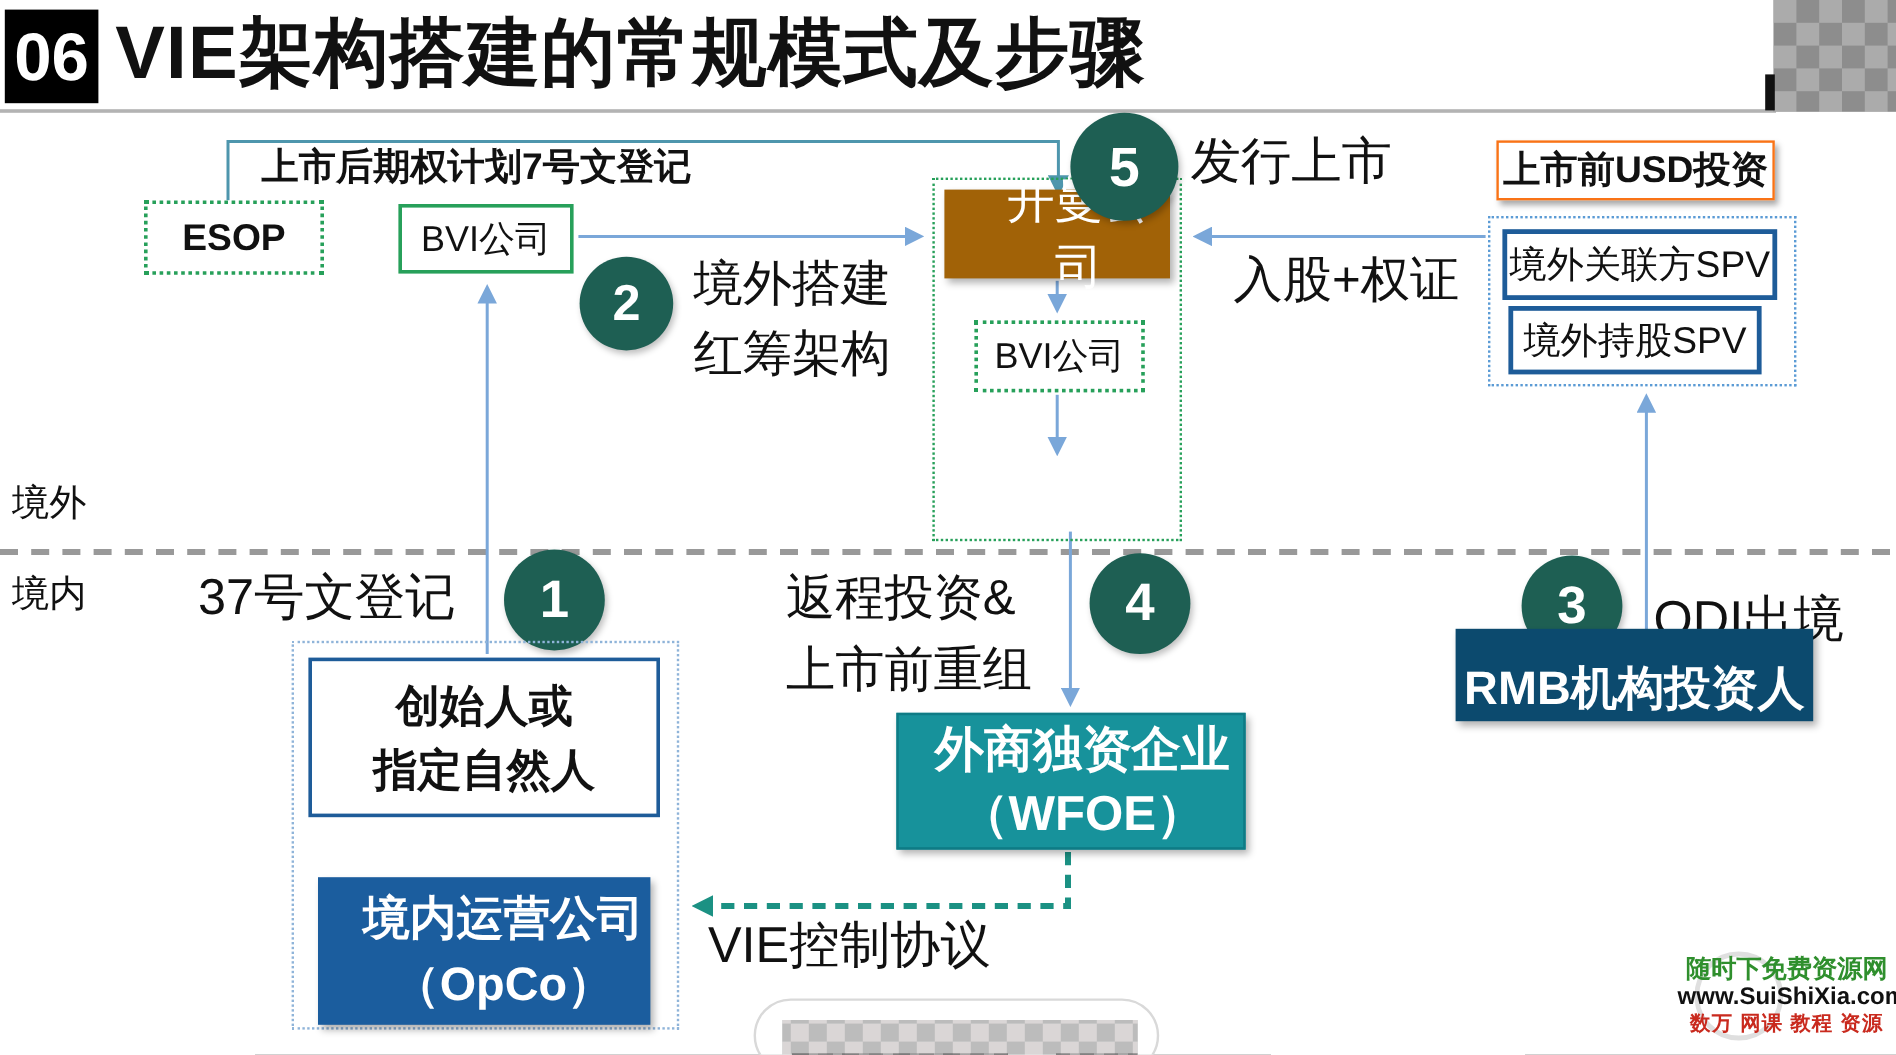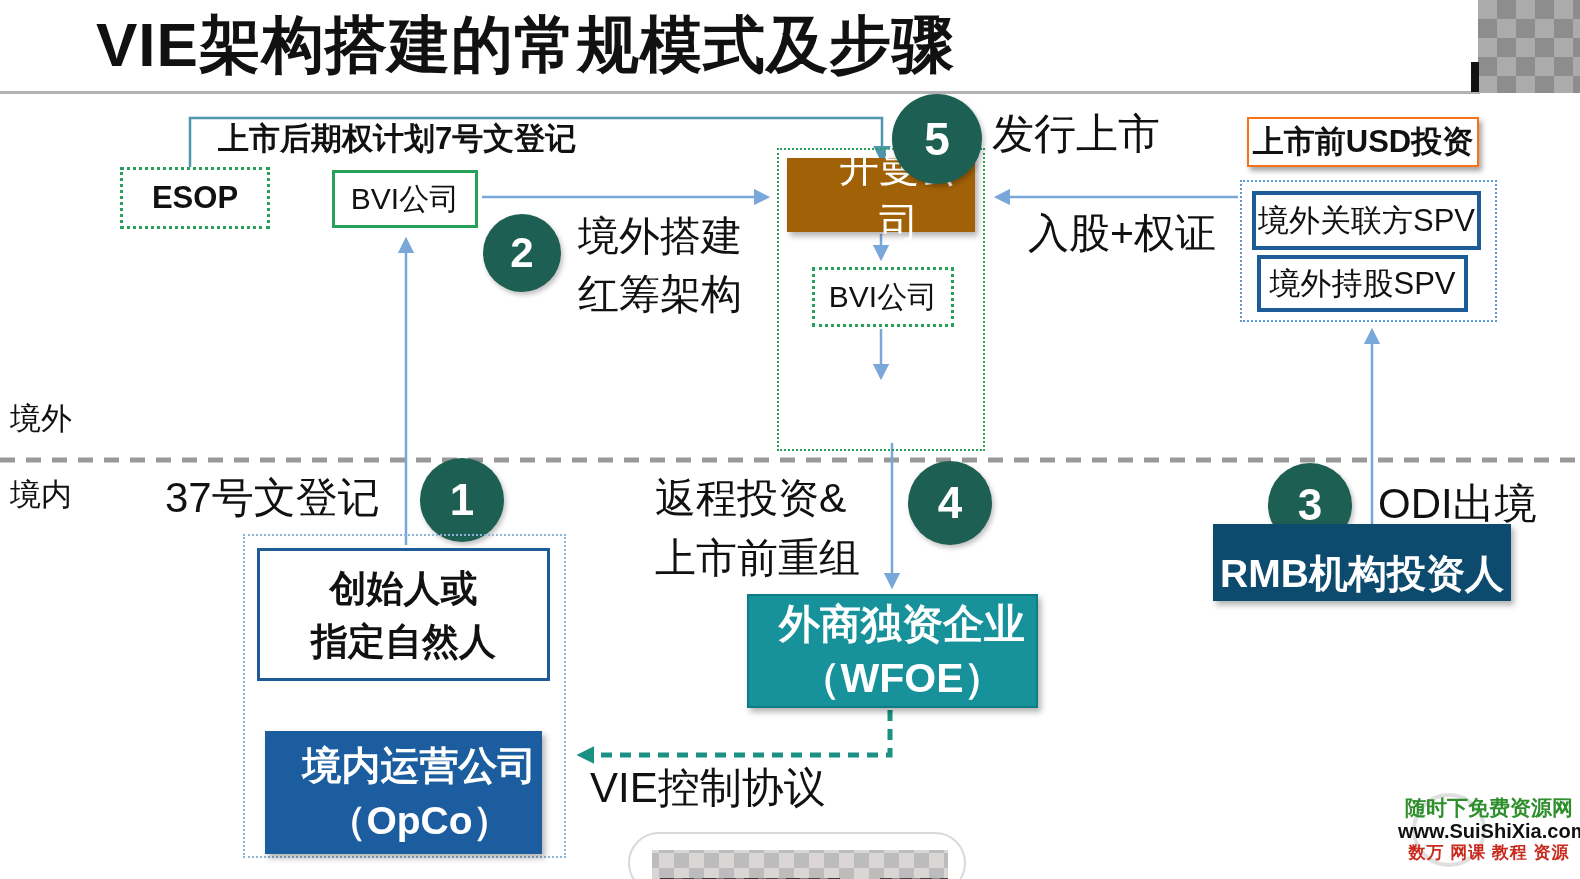--- a/index.html
+++ b/index.html
@@ -78,20 +78,23 @@
 
     <line x1="892" y1="443" x2="892" y2="586" stroke="#7aa7d9" stroke-width="2.5" marker-end="url(#mBlue)"></line>
 
     <line x1="1372" y1="543" x2="1372" y2="331" stroke="#7aa7d9" stroke-width="2.5" marker-end="url(#mBlue)"></line>
 
     <line x1="1238" y1="197" x2="997" y2="197" stroke="#7aa7d9" stroke-width="2.5" marker-end="url(#mBlue)"></line>
 
     <polyline points="890,710 890,755 580,755" fill="none" stroke="#1b9183" stroke-width="5" stroke-dasharray="11 8" marker-end="url(#mTeal)"></polyline>
   </svg>
 
+  <div class="box fill" style="left:4px;top:8px;width:78px;height:78px;background:#000;font-size:56px;box-shadow:none;">
+    <span>06</span>
+  </div>
   <div class="lbl" style="left:96px;top:0;font-size:62px;line-height:90px;letter-spacing:1px;">VIE架构搭建的常规模式及步骤</div>
   <div class="abs" style="left:0;top:91px;width:1480px;height:3px;background:#b3b3b3;"></div>
   <div class="abs mosaic" style="left:1478px;top:0;width:102px;height:93px;"></div>
   <div class="abs" style="left:1471px;top:62px;width:8px;height:30px;background:#111;"></div>
 
   <div class="lbl" style="left:218px;top:118px;font-size:31px;">上市后期权计划7号文登记</div>
   <div class="box" style="left:120px;top:167px;width:150px;height:62px;border:3px dotted #27a05a;font-size:31px;">
     <span>ESOP</span>
   </div>
   <div class="box" style="left:332px;top:170px;width:146px;height:58px;border:3px solid #27a05a;font-size:30px;font-weight:400;">
@@ -143,21 +146,21 @@
     <div>返程投资&amp;</div>
     <div>上市前重组</div>
   </div>
   <div class="circle" style="left:908px;top:461px;width:84px;height:84px;font-size:44px;">
     <span>4</span>
   </div>
 
   <div class="circle" style="left:1268px;top:463px;width:84px;height:84px;font-size:44px;">
     <span>3</span>
   </div>
-  <div class="lbl" style="left:1378px;top:476px;font-size:42px;font-weight:400;">ODI出境</div>
+  <div class="lbl" style="left:1378px;top:488px;font-size:42px;font-weight:400;">ODI出境</div>
 
   <div class="abs" style="left:243px;top:534px;width:323px;height:324px;border:2px dotted #8fb4d9;"></div>
   <div class="box" style="left:257px;top:548px;width:293px;height:133px;border:3px solid #1e5c99;font-size:37px;line-height:53px;">
     <div>
       <div>创始人或</div>
       <div>指定自然人</div>
     </div>
   </div>
   <div class="box fill" style="left:265px;top:731px;width:277px;height:123px;background:#1b5d9e;font-size:39px;line-height:55px;padding-left:32px;">
     <div>

